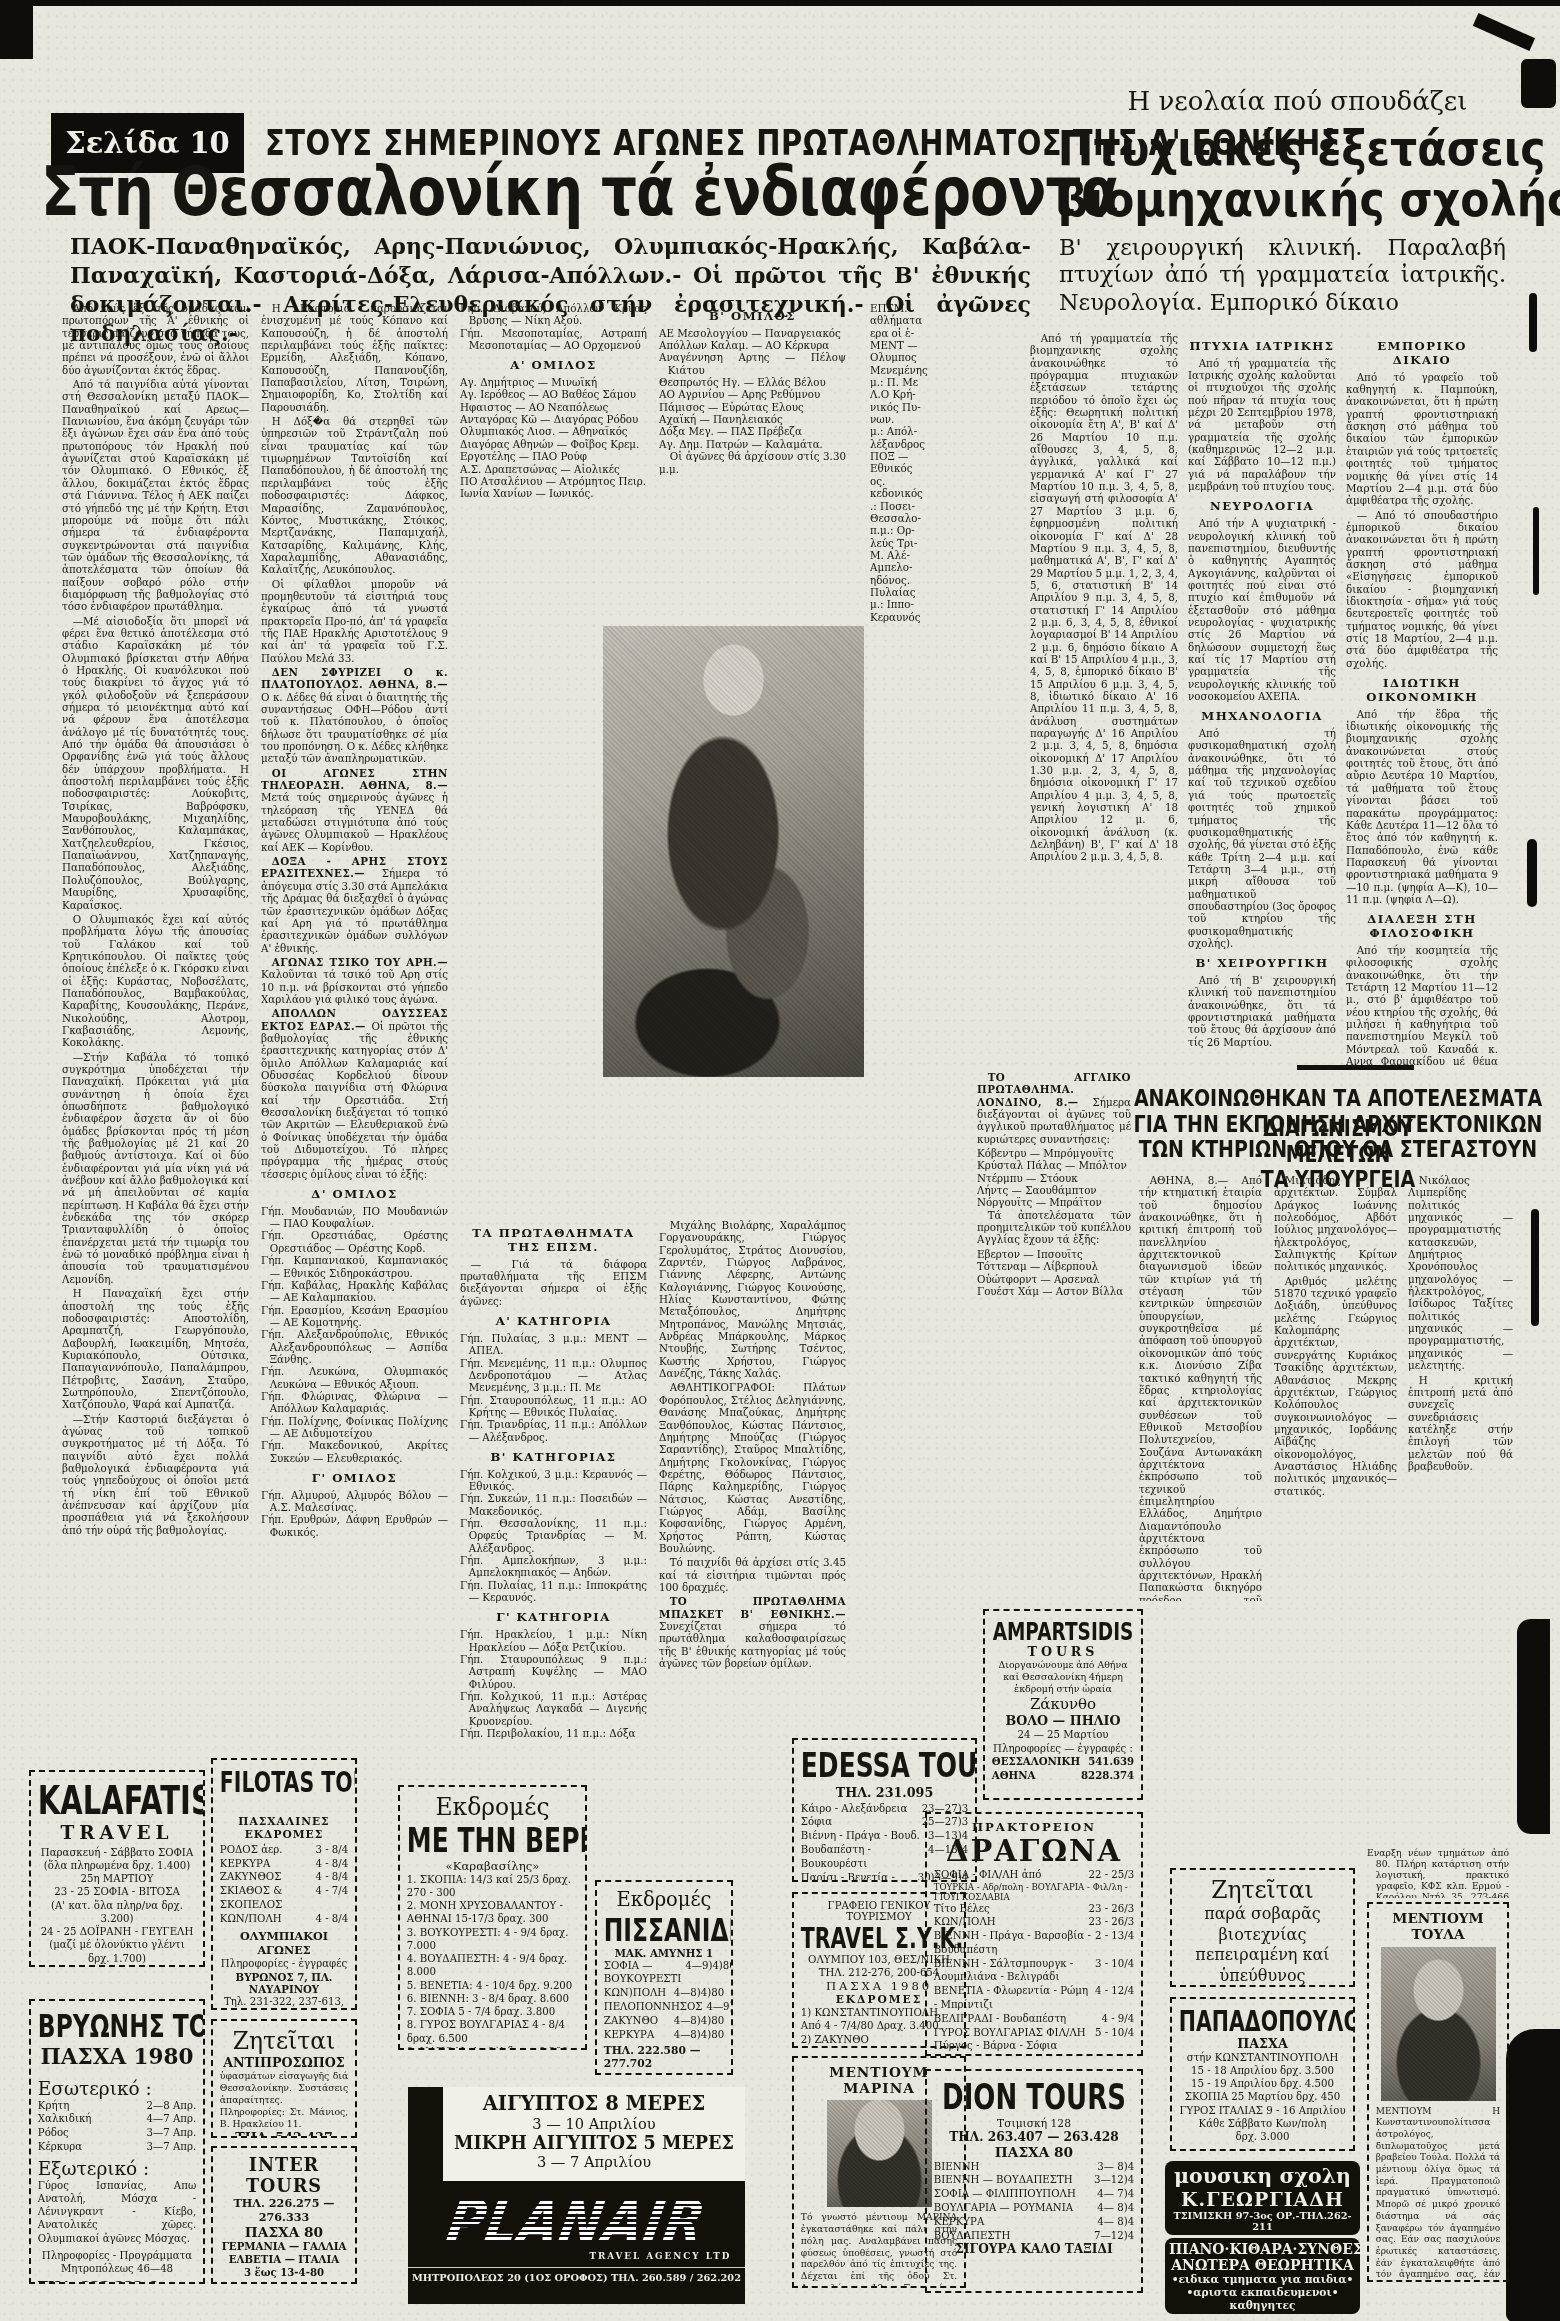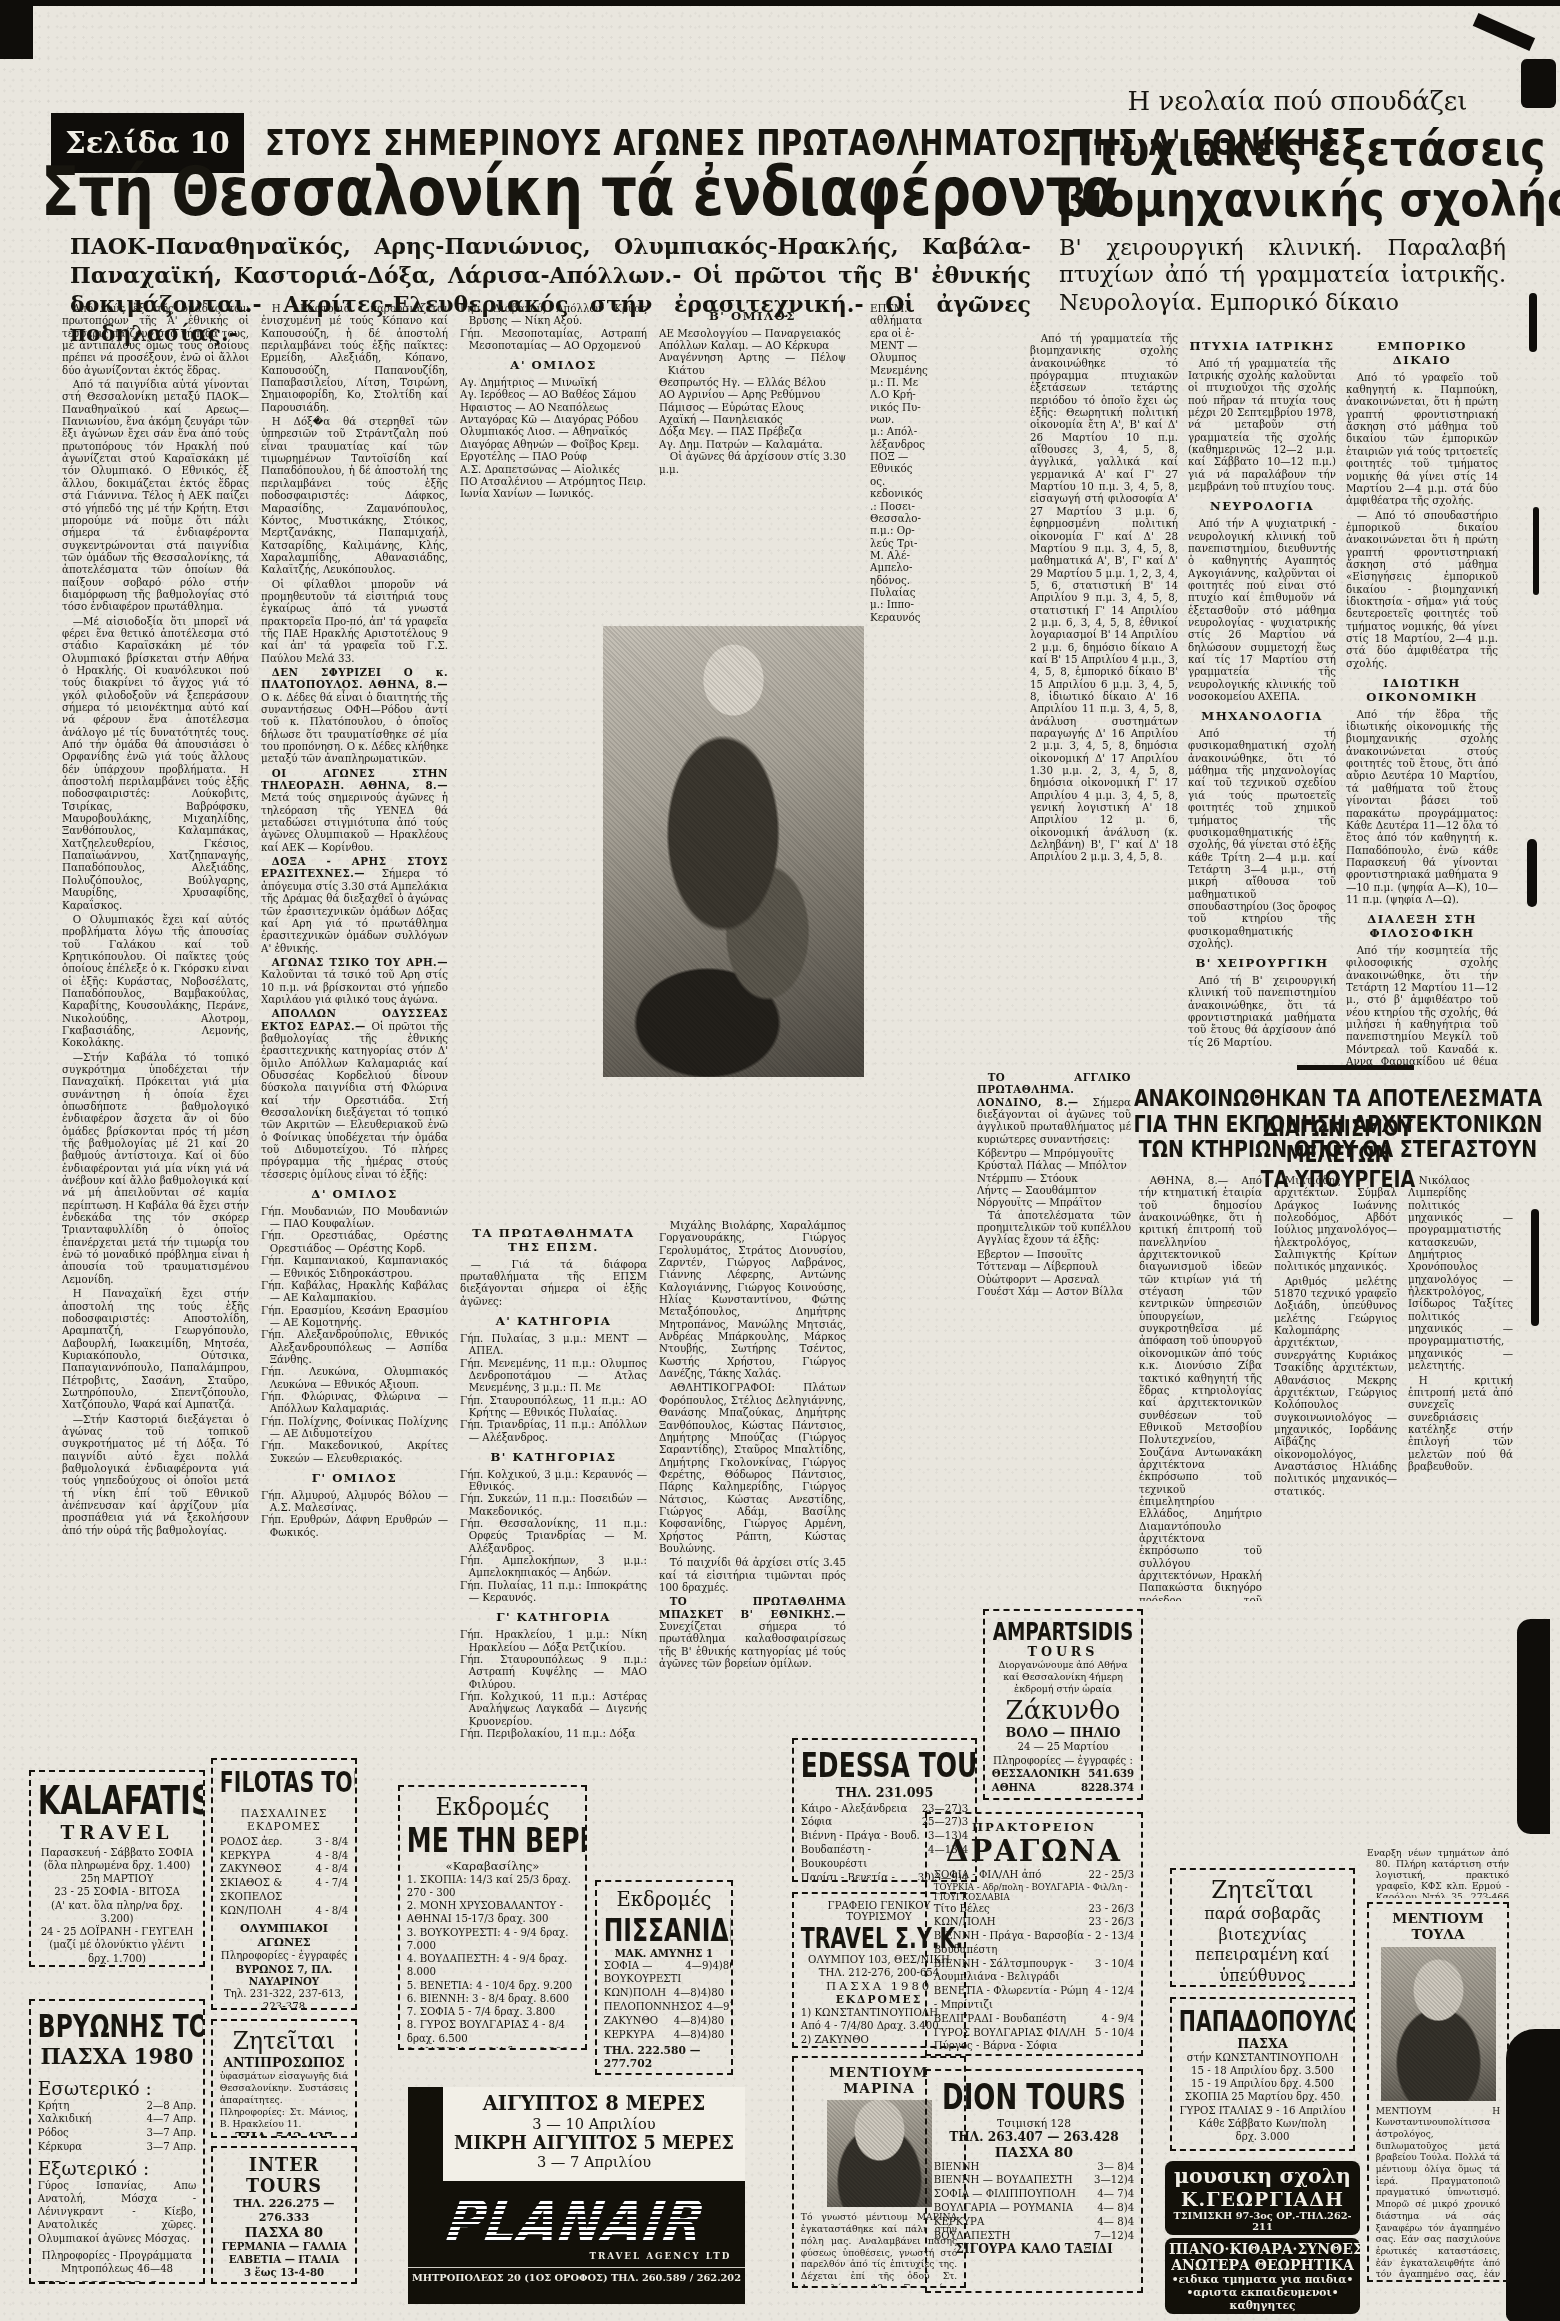--- a/index.html
+++ b/index.html
@@ -299,21 +299,21 @@
     <div style="font-size:18.5px;margin-top:3.9px">Εξωτερικό :</div>
     <div class="adline" style="text-align:justify">Γύρος Ισπανίας, Απω Ανατολή, Μόσχα - Λένινγκραντ - Κίεβο, Ανατολικές χῶρες. Ολυμπιακοί ἀγῶνες Μόσχας.</div>
     <div class="adline" style="text-align:center;margin-top:3.9px">Πληροφορίες - Προγράμματα</div>
     <div class="adline" style="text-align:center">Μητροπόλεως 46—48</div>
     <div style="font-weight:700;font-size:13.7px;margin-top:2.9px">ΤΗΛ. 223.222 &amp;</div>
 
   </div>
 
   <div class="abs adbox" style="left:211px;top:1758px;width:146px;height:252px;text-align:left">
     <div class="disp" style="font-size:20.5px;text-align:center">FILOTAS TOURS</div>
-    <div style="font-weight:400;font-size:10.7px;text-align:center;margin-top:17px;letter-spacing:1px">ΠΑΣΧΑΛΙΝΕΣ ΕΚΔΡΟΜΕΣ</div>
+    <div style="font-weight:700;font-size:10.7px;text-align:center;margin-top:25px;letter-spacing:1px">ΠΑΣΧΑΛΙΝΕΣ ΕΚΔΡΟΜΕΣ</div>
     <div style="margin-top:2px">
         <div class="row">
           <span class="l">ΡΟΔΟΣ ἀερ.</span>
           <span class="r">3 - 8/4</span>
         </div>
         <div class="row">
           <span class="l">ΚΕΡΚΥΡΑ</span>
           <span class="r">4 - 8/4</span>
         </div>
         <div class="row">
@@ -460,21 +460,21 @@
   <div class="abs adbox" style="left:792px;top:2056px;width:174px;height:232px">
     <div style="font-weight:700;font-size:13.7px;letter-spacing:1px">ΜΕΝΤΙΟΥΜ ΜΑΡΙΝΑ</div>
     <div class="photo2" style="width:105px;height:107px;margin:3.9px auto"></div>
     <div class="adline" style="text-align:justify;font-size:9.2px">Τό γνωστό μέντιουμ ΜΑΡΙΝΑ ἐγκαταστάθηκε καί πάλι στήν πόλη μας. Αναλαμβάνει πάσης φύσεως ὑποθέσεις, γνωστή στό παρελθόν ἀπό τίς ἐπιτυχίες της. Δέχεται ἐπί τῆς ὁδοῦ Στ. Δαμουλάκη 19, Ξηροκρήνη. Λεωφ. Ανω Ηλιουπόλεως, στάση Καραμάνογλου. Καθημερινῶς 10—2 καί 5—9, τηλ. 535-800</div>
   </div>
 
   <div class="abs adbox" style="left:983px;top:1609px;width:160px;height:191px">
     <div class="disp" style="font-size:18.5px">AMPARTSIDIS</div>
     <div style="font-weight:700;font-size:12.7px;letter-spacing:3.9px;margin-top:5.9px">TOURS</div>
     <div class="adline" style="font-size:9.4px">Διοργανώνουμε ἀπό Αθήνα καί Θεσσαλονίκη 4ήμερη ἐκδρομή στήν ὡραία</div>
-    <div style="font-size:26px">Ζάκυνθο</div>
+    <div style="font-size:15px">Ζάκυνθο</div>
     <div style="font-weight:700;font-size:12.7px">ΒΟΛΟ — ΠΗΛΙΟ</div>
     <div class="adline">24 — 25 Μαρτίου</div>
     <div class="adline">Πληροφορίες — ἐγγραφές :</div>
     <div style="font-weight:700;font-size:10.7px">
         <div class="row">
           <span class="l">ΘΕΣΣΑΛΟΝΙΚΗ</span>
           <span class="r">541.639</span>
         </div>
         <div class="row">
           <span class="l">ΑΘΗΝΑ</span>

